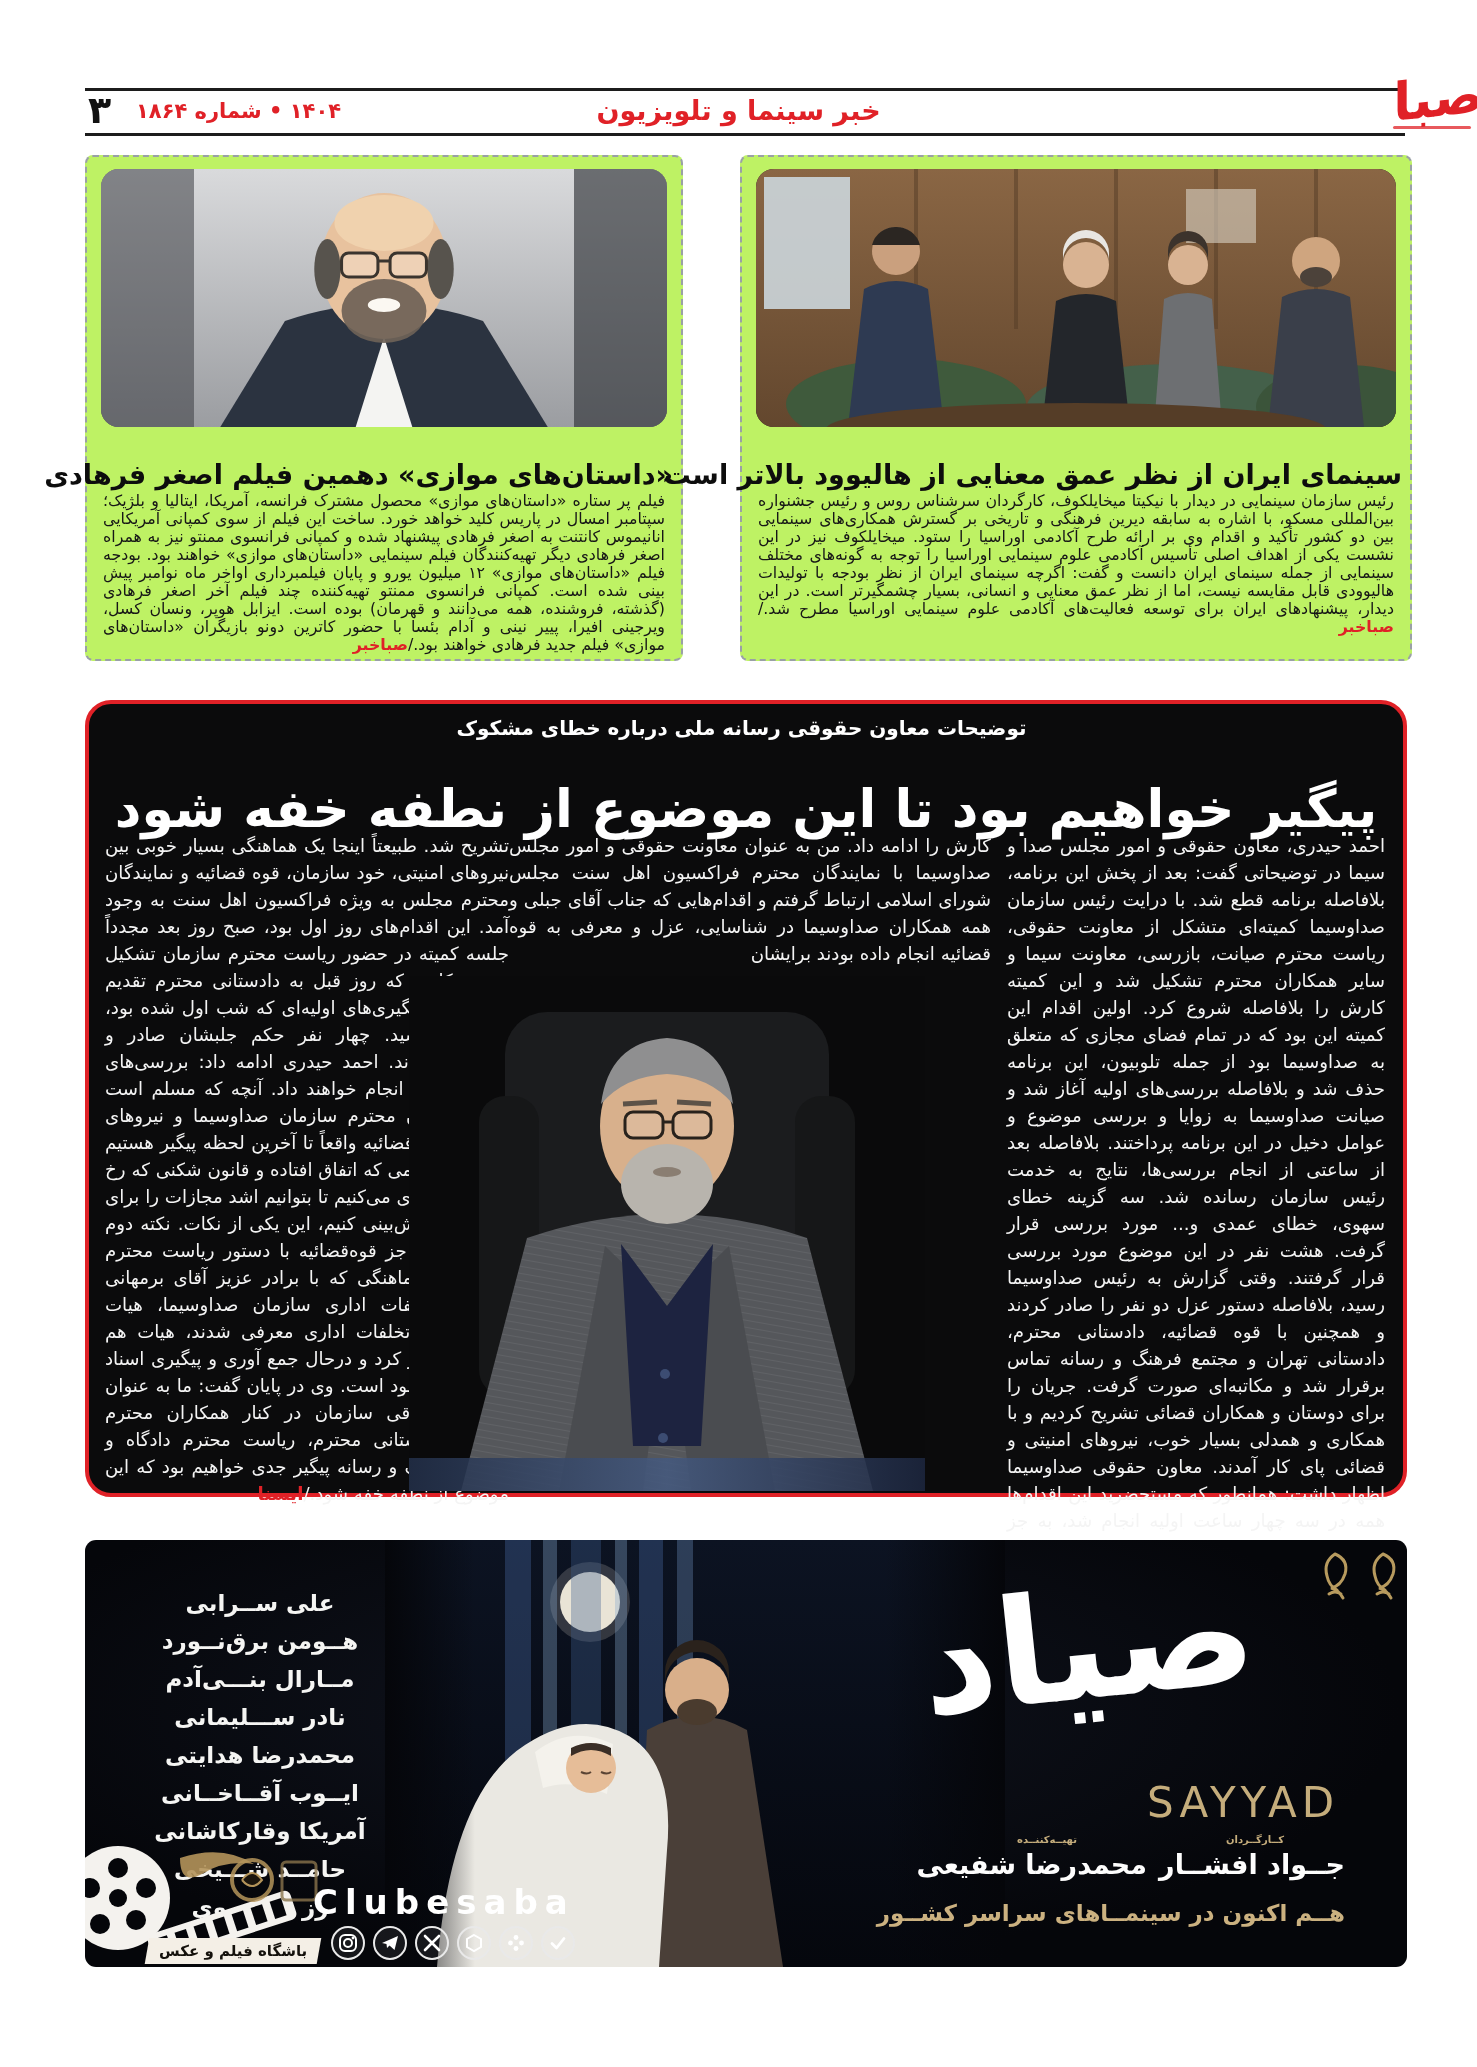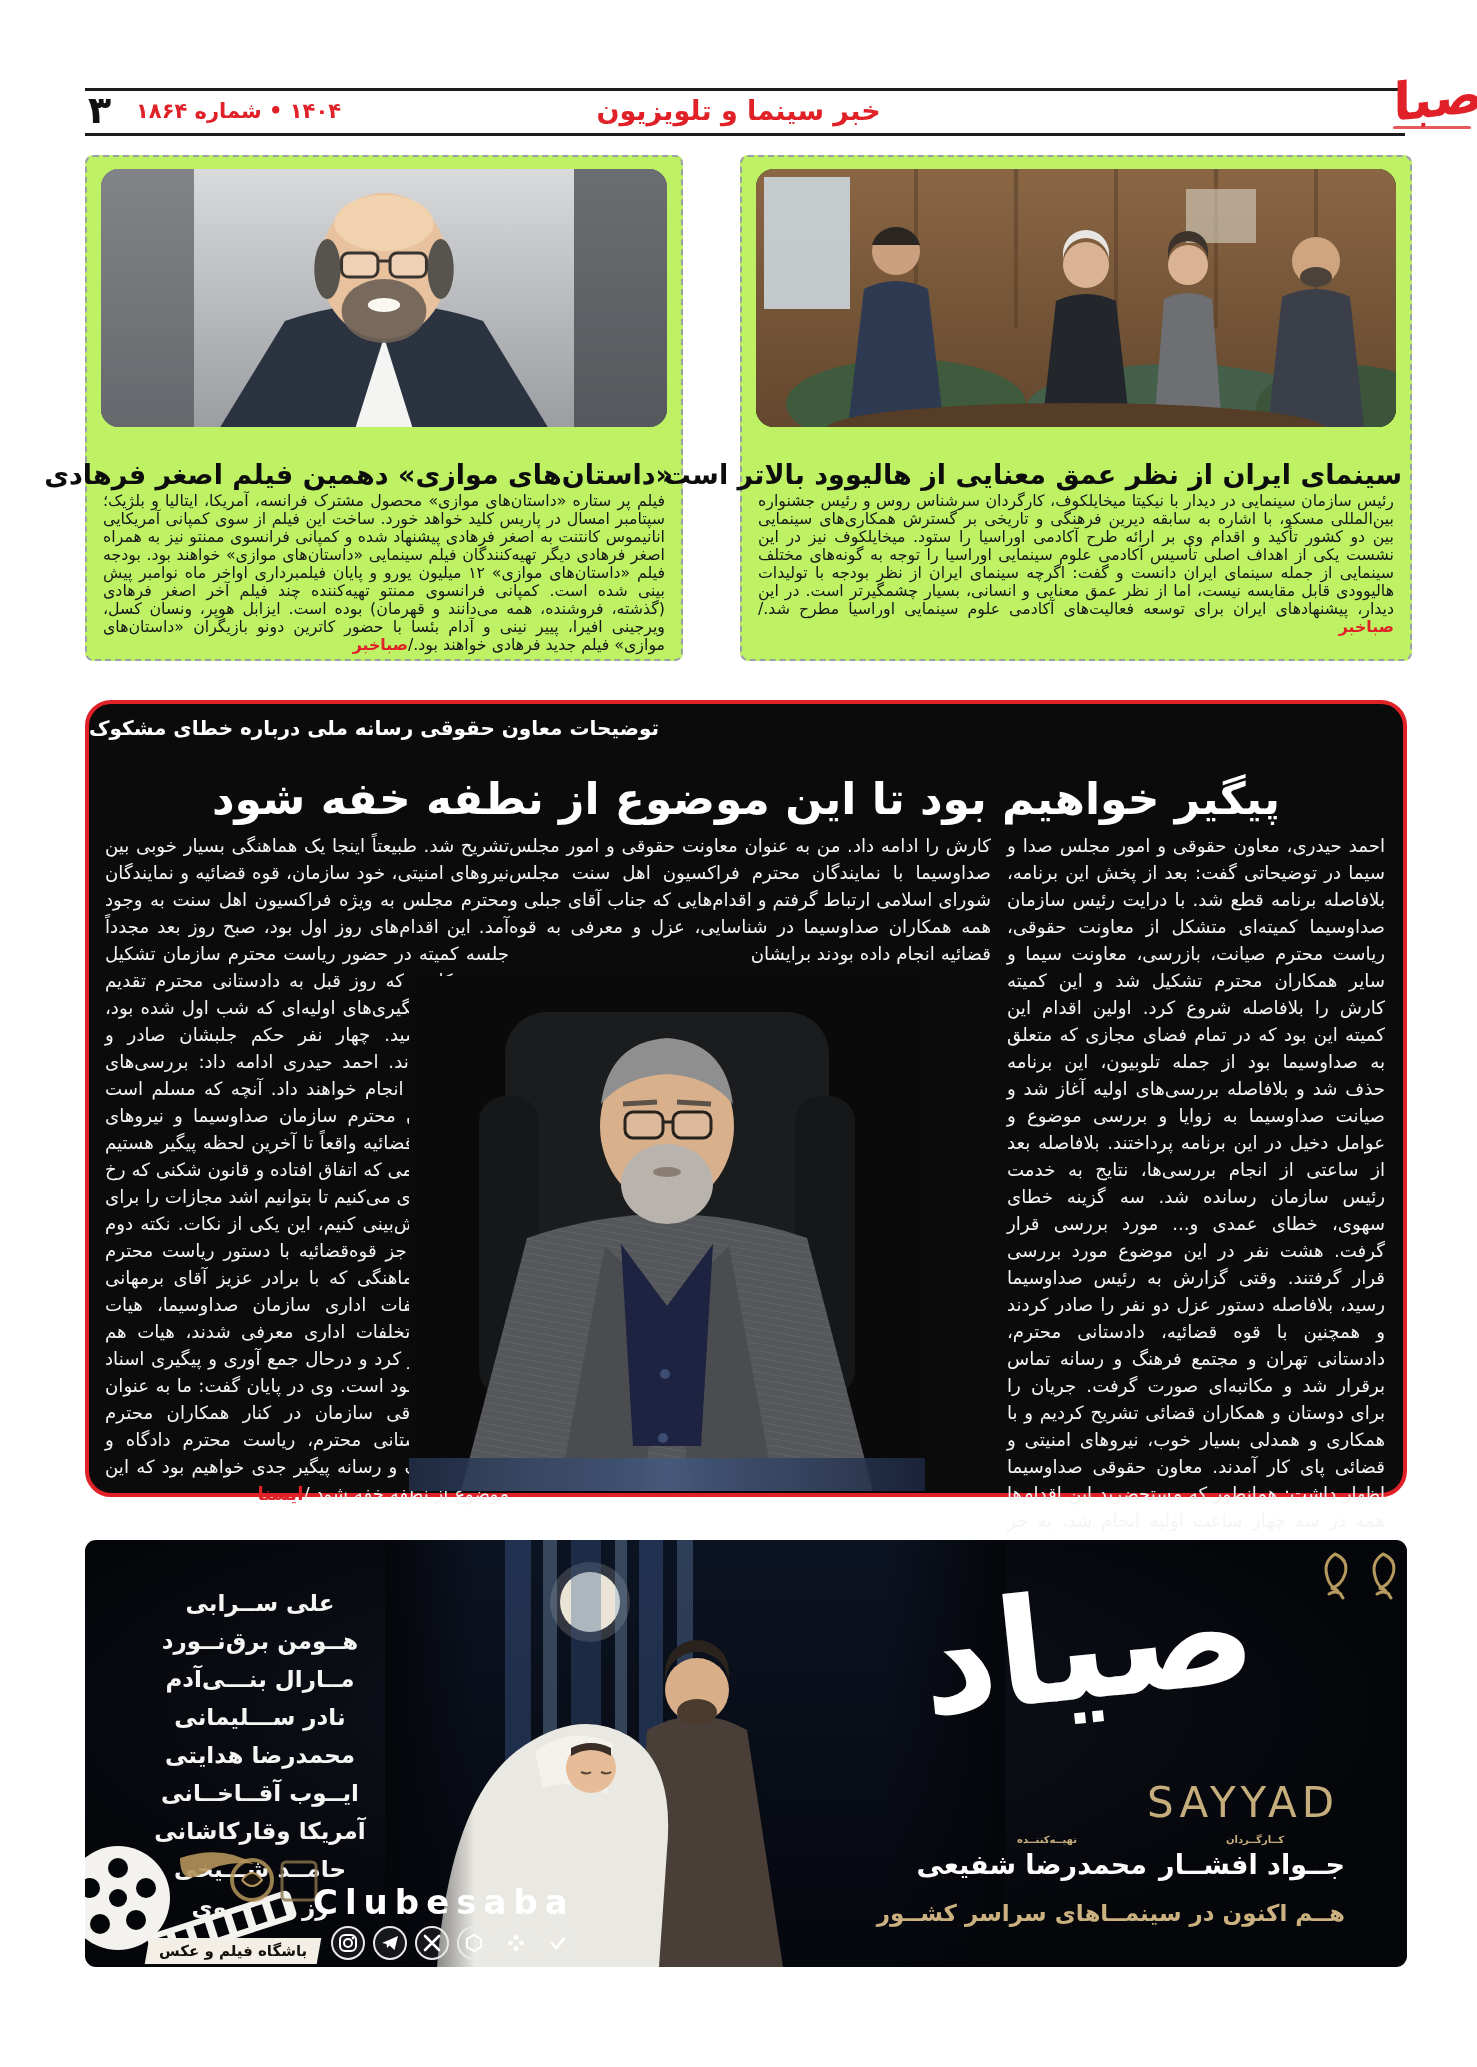--- a/index.html
+++ b/index.html
@@ -24,24 +24,24 @@
   .card-photo{position:absolute;left:14px;right:14px;top:12px;height:258px;border-radius:18px;overflow:hidden;background:#222;}
   .card-photo svg{display:block;width:100%;height:100%;}
   .card-headline{position:absolute;left:8px;right:8px;top:280px;text-align:center;font-size:27px;
                  font-weight:800;color:#0d0d0d;direction:rtl;white-space:nowrap;}
   .card-body{position:absolute;left:16px;right:16px;top:319px;font-size:15.8px;line-height:18px;
              text-align:justify;direction:rtl;color:#161616;}
   .src{color:#e02127;font-weight:700;}
   
   .feature{position:absolute;left:85px;top:700px;width:1322px;height:797px;background:#0b0b0c;
            border:4px solid #e02127;border-radius:26px;box-sizing:border-box;}
-  .feature-kicker{position:absolute;left:0;right:9px;top:12px;text-align:left;color:#fff;
+  .feature-kicker{position:absolute;left:0;right:9px;top:12px;text-align:center;color:#fff;
                   font-size:20px;font-weight:700;direction:rtl;}
   .feature-headline{position:absolute;left:0;right:0;top:40px;text-align:center;color:#fff;
-                    font-size:44px;font-weight:800;direction:rtl;}
+                    font-size:52px;font-weight:800;direction:rtl;}
   .fcol{position:absolute;top:110px;color:#f4f4f4;font-size:18.2px;line-height:27px;
         text-align:justify;direction:rtl;}
   .fcol-right{right:18px;width:378px;}
   .fcol-mid{right:412px;width:482px;}
   .fcol-left{left:16px;width:404px;}
   .feature-photo{position:absolute;left:320px;top:272px;width:516px;height:515px;overflow:hidden;}
   .feature-photo svg{display:block;width:100%;height:100%;}
   
   .poster{position:absolute;left:85px;top:1540px;width:1322px;height:427px;border-radius:11px;
           overflow:hidden;background:radial-gradient(ellipse at 45% 40%, #10141f 0%, #05060a 70%);}

